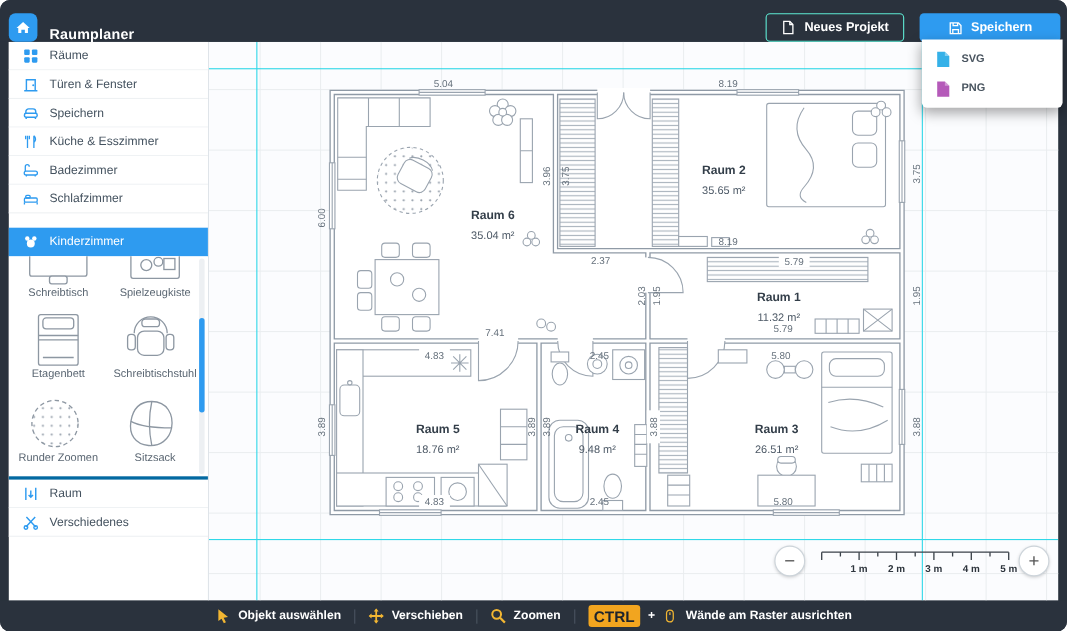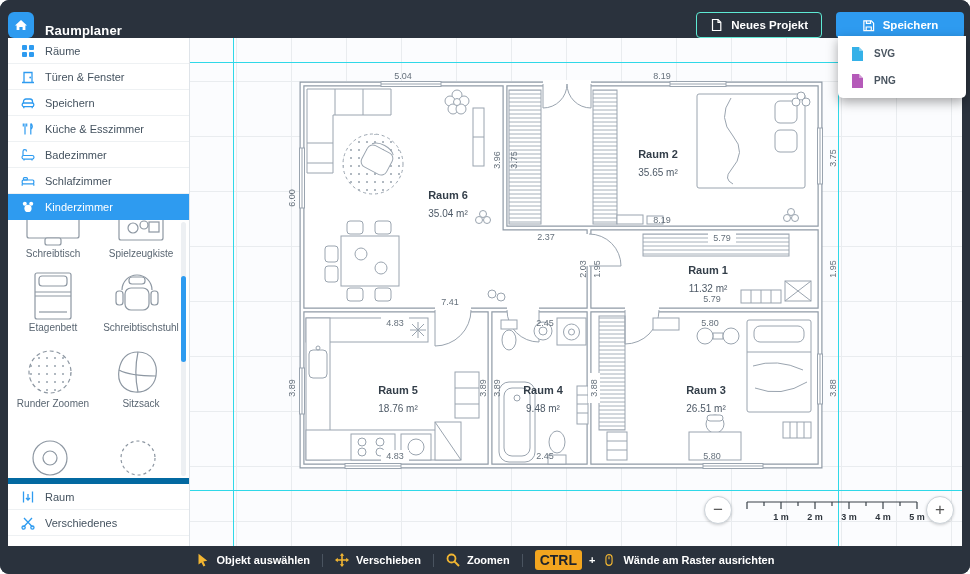--- a/index.html
+++ b/index.html
@@ -24,23 +24,23 @@
                box-shadow:0 4px 12px rgba(0,0,0,.35);z-index:30;padding:4px 0;}
   .export-item{display:flex;align-items:center;gap:10px;height:27px;padding:0 13px;font-size:10px;
                color:#4a5560;font-weight:bold;cursor:pointer;}
 
   
   .sidebar{position:absolute;left:8px;top:38px;width:182px;bottom:28px;background:#fff;
            border-right:1px solid #dfe4e9;z-index:10;}
   .cat{height:26px;display:flex;align-items:center;gap:9px;padding:0 13px;font-size:11px;color:#44525f;
        border-bottom:1px solid #eef1f3;cursor:pointer;background:#fff;}
   .cat .cicon{color:#2e9bf0;display:flex;width:15px;flex:0 0 auto;}
-  .cat.selected{background:#2e9bf0;color:#fff;border-color:#2e9bf0;}
+  .cat.selected{background:#2e9bf0;color:#fff;border-color:#2e9bf0;margin-top:13px;}
   .cat.selected .cicon{color:#fff;}
-  .fpanel{position:relative;height:264px;border-bottom:6px solid #0369a1;overflow:hidden;background:#fff;}
+  .fpanel{position:relative;height:203px;border-bottom:3px solid #0369a1;overflow:hidden;background:#fff;}
   .fitem{position:absolute;width:80px;text-align:center;color:#5a6672;font-size:10px;cursor:pointer;}
   .fitem svg{display:block;margin:0 auto;}
   .fitem .flabel{margin-top:2px;}
   .thumb{fill:#fff;stroke:#8d97a2;stroke-width:1.2;}
   .sb-track{position:absolute;right:3px;top:2px;bottom:2px;width:5px;background:#edf0f3;border-radius:3px;}
   .sb-thumb{position:absolute;right:3px;top:56px;height:86px;width:5px;background:#2e9bf0;border-radius:3px;}
 
   
   .canvas{position:absolute;left:190px;top:38px;right:8px;bottom:28px;background-color:#fbfcfe;
           background-image:linear-gradient(#e9eceF 1px,transparent 1px),

